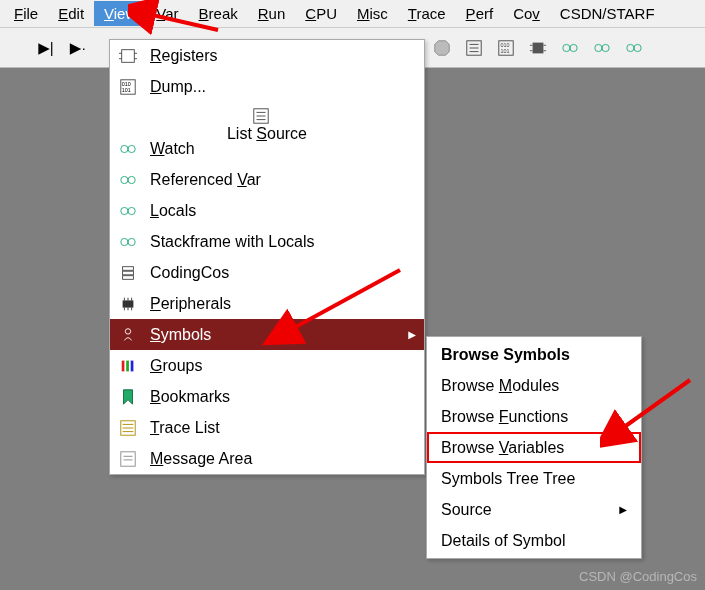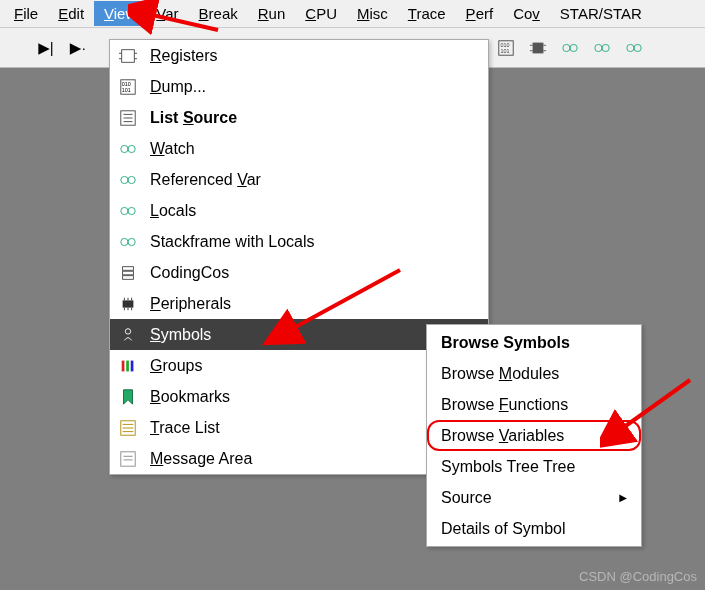--- a/index.html
+++ b/index.html
@@ -43,67 +43,66 @@
     display: flex; align-items: center; justify-content: center;
     margin: 0 4px;
     font-size: 15px;
   }
   .tb-sep { width: 20px; }
   .tb-right { margin-left: 300px; display:flex; }
   .dropdown {
     position: absolute;
     left: 109px;
     top: 39px;
-    width: 380px;
+    width: 316px;
     background: #fff;
     border: 1px solid #aaa;
     box-shadow: 2px 2px 4px rgba(0,0,0,0.2);
     font-size: 16px;
   }
   .dd-item {
     display: flex;
     align-items: center;
     padding: 5px 8px;
     height: 31px;
   }
-  .dd-item.bold { font-weight: bold; }
+  .dd-item.bold { font-weight: normal; flex-direction: column; }
   .dd-item.sel {
-    background: #404040;
+    background: #7f1d1d;
     color: #fff;
     text-align: center;
   }
   .dd-icon {
     width: 20px; height: 18px;
     margin-right: 12px;
     display: inline-flex; align-items: center; justify-content: center;
     font-size: 14px;
   }
   .dd-arrow { margin-left: auto; font-size: 10px; }
   .submenu {
     position: absolute;
     left: 426px;
-    top: 324px;
+    top: 336px;
     width: 216px;
     background: #fff;
     border: 1px solid #aaa;
     box-shadow: 2px 2px 4px rgba(0,0,0,0.2);
     font-size: 16px;
     padding: 2px 0;
   }
   .sm-item {
     padding: 6px 14px;
     height: 31px;
     display: flex;
     align-items: center;
   }
   .sm-item.bold { font-weight: bold; }
   .sm-item.boxed {
     outline: 2px solid #e00;
     outline-offset: -2px;
-    border-radius: 12px;
   }
   .sm-arrow { margin-left: auto; font-size: 10px; }
   .red-arrow {
     position: absolute;
     pointer-events: none;
   }
   .watermark {
     position: absolute;
     right: 8px;
     bottom: 6px;
@@ -120,21 +119,21 @@
   <div class="menu-item"><span class="under">E</span>dit</div>
   <div class="menu-item active"><span class="under">V</span>iew</div>
   <div class="menu-item"><span class="under">V</span>ar</div>
   <div class="menu-item"><span class="under">B</span>reak</div>
   <div class="menu-item"><span class="under">R</span>un</div>
   <div class="menu-item"><span class="under">C</span>PU</div>
   <div class="menu-item"><span class="under">M</span>isc</div>
   <div class="menu-item"><span class="under">T</span>race</div>
   <div class="menu-item"><span class="under">P</span>erf</div>
   <div class="menu-item">Co<span class="under">v</span></div>
-  <div class="menu-item">STAR/STAR</div>
+  <div class="menu-item">CSDN/STARF</div>
 </div>
 
 <div class="toolbar">
   <div class="tb-sep"></div>
   <div class="tb-btn">▶|</div>
   <div class="tb-btn">▶·</div>
   <div class="tb-right">
     <div class="tb-btn">
         <b>?</b>
       </div>

